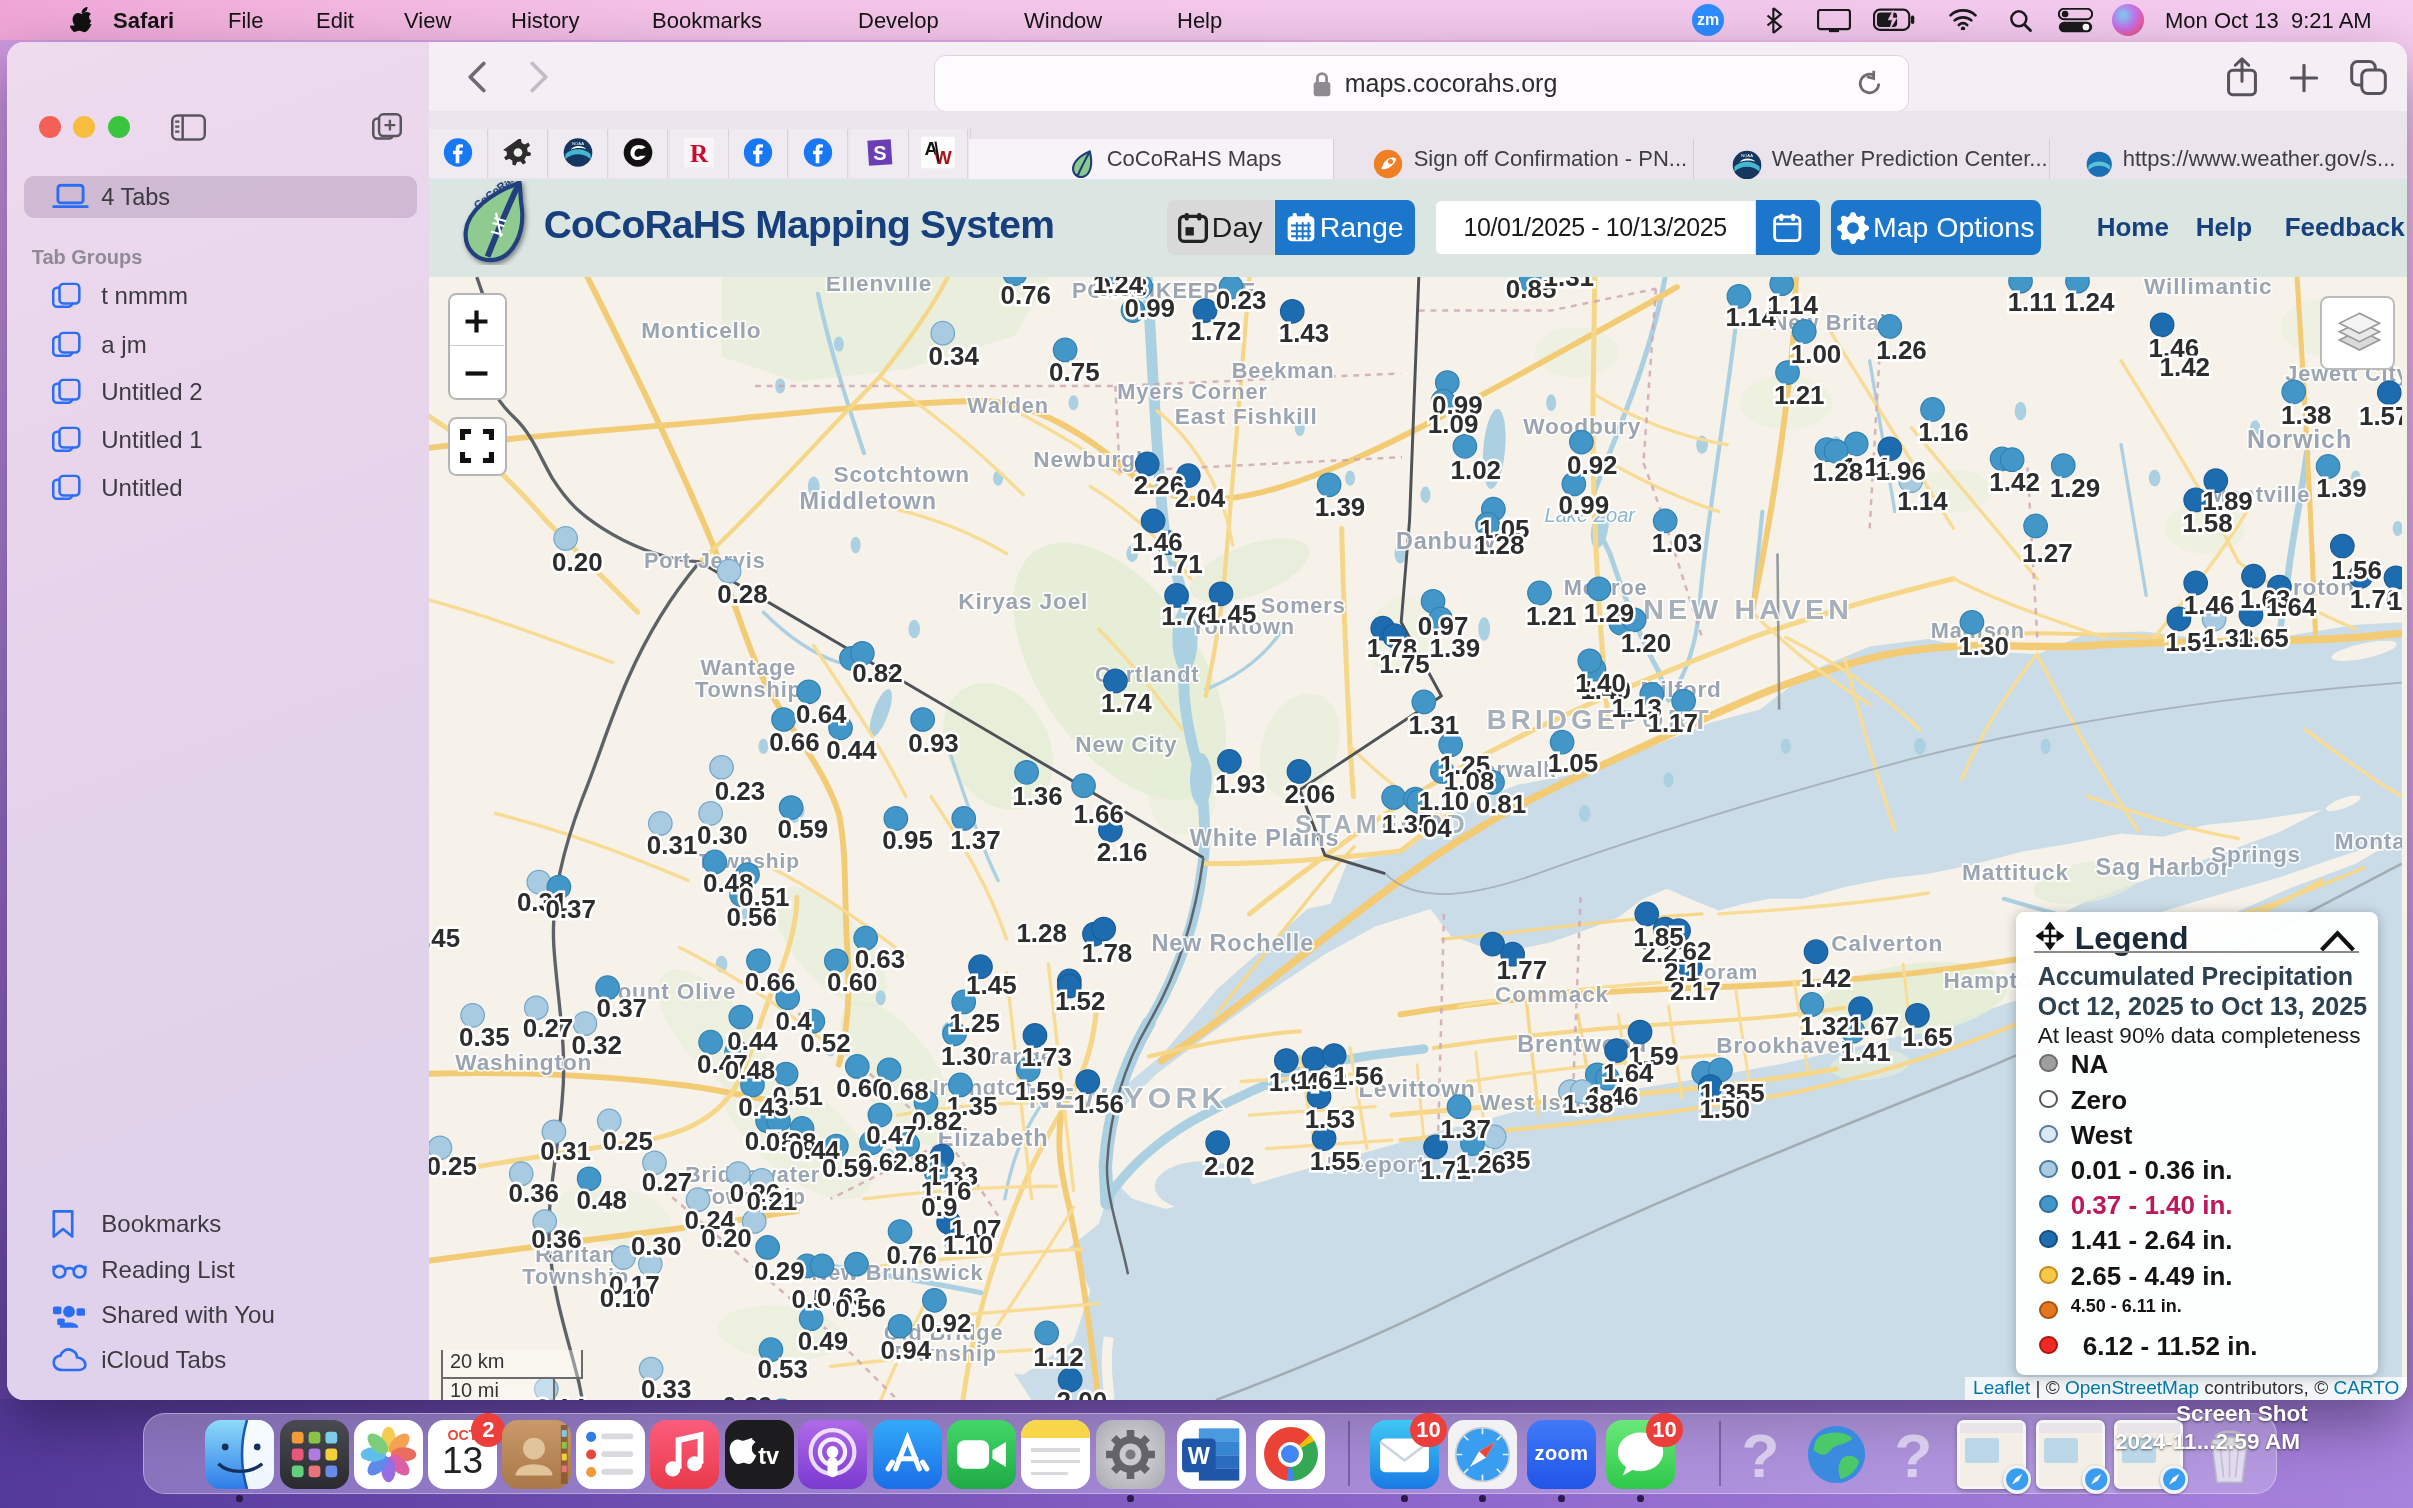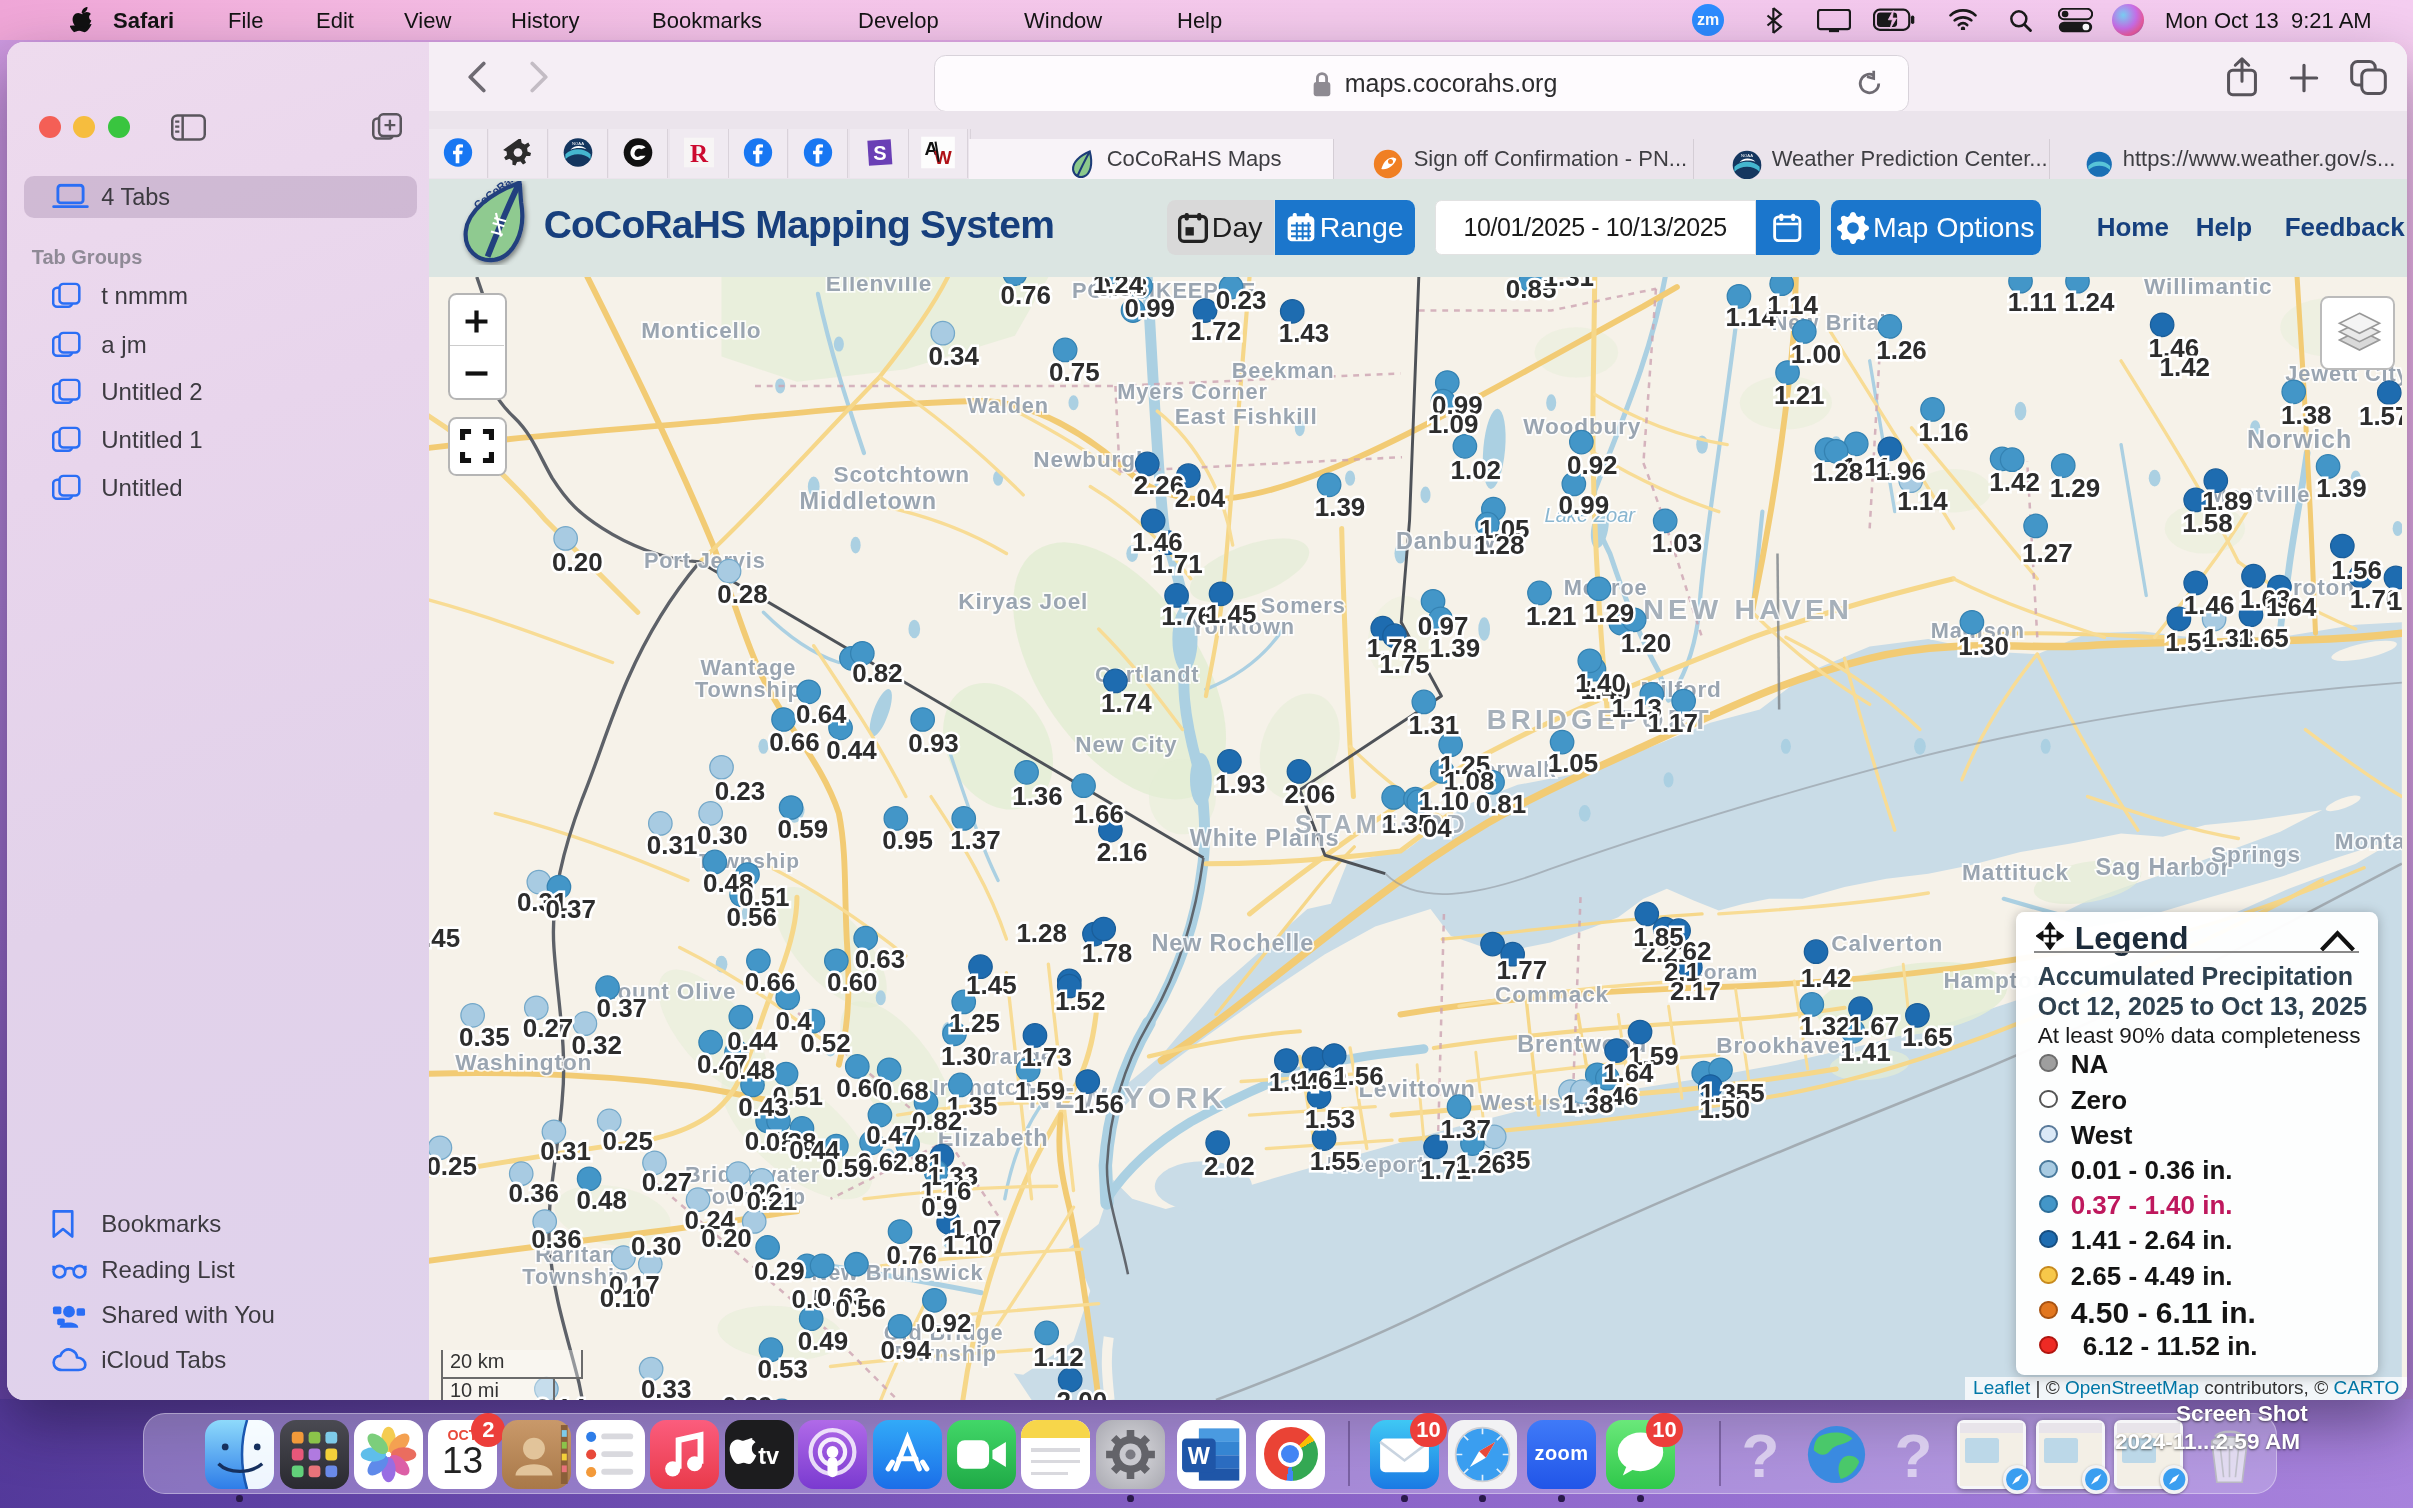--- a/index.html
+++ b/index.html
@@ -1076,21 +1076,21 @@
           <div style="position:absolute;left:55px;top:208px;font-size:26px;font-weight:bold;color:#141414;">West</div>
           <div style="position:absolute;left:23.5px;top:248px;width:18.4px;height:18.4px;border-radius:50%;background:#a8cbe2;border:2.5px solid #4a7a9c;"></div>
           <div style="position:absolute;left:55px;top:243px;font-size:26px;font-weight:bold;color:#141414;">0.01 - 0.36 in.</div>
           <div style="position:absolute;left:23.5px;top:283px;width:18.4px;height:18.4px;border-radius:50%;background:#4396c8;border:2.5px solid #2d6f9a;"></div>
           <div style="position:absolute;left:55px;top:278px;font-size:26px;font-weight:bold;color:#be185d;">0.37 - 1.40 in.</div>
           <div style="position:absolute;left:23.5px;top:318px;width:18.4px;height:18.4px;border-radius:50%;background:#1e6cb0;border:2.5px solid #174e80;"></div>
           <div style="position:absolute;left:55px;top:313px;font-size:26px;font-weight:bold;color:#141414;">1.41 - 2.64 in.</div>
           <div style="position:absolute;left:23.5px;top:354px;width:18.4px;height:18.4px;border-radius:50%;background:#f7c84a;border:2.5px solid #c78a1e;"></div>
           <div style="position:absolute;left:55px;top:349px;font-size:26px;font-weight:bold;color:#141414;">2.65 - 4.49 in.</div>
           <div style="position:absolute;left:23.5px;top:389px;width:18.4px;height:18.4px;border-radius:50%;background:#e2771f;border:2.5px solid #a85312;"></div>
-          <div style="position:absolute;left:55px;top:384px;font-size:30px;font-weight:bold;color:#141414;">4.50 - 6.11 in.</div>
+          <div style="position:absolute;left:55px;top:384px;font-size:18px;font-weight:bold;color:#141414;">4.50 - 6.11 in.</div>
           <div style="position:absolute;left:23.5px;top:424px;width:18.4px;height:18.4px;border-radius:50%;background:#ee2a24;border:2.5px solid #b01610;"></div>
           <div style="position:absolute;left:55px;top:419px;font-size:26px;font-weight:bold;color:#141414;margin-left:12px;">6.12 - 11.52 in.</div>
 </div>
 </div>
 </div>
   </div>
 <div id="dock">
     <div class="dicon" style="left:61px;background:linear-gradient(180deg,#8edafb,#2e7de8);overflow:hidden;"><svg width="69" height="69" viewBox="0 0 82 82">
         <path d="M50 0 L82 0 L82 82 L50 82 C42 56 42 26 50 0 Z" fill="#fff" opacity="0.92"></path>
         <path d="M50 0 C42 26 42 56 50 82" stroke="#1a57b0" stroke-width="3" fill="none"></path>

